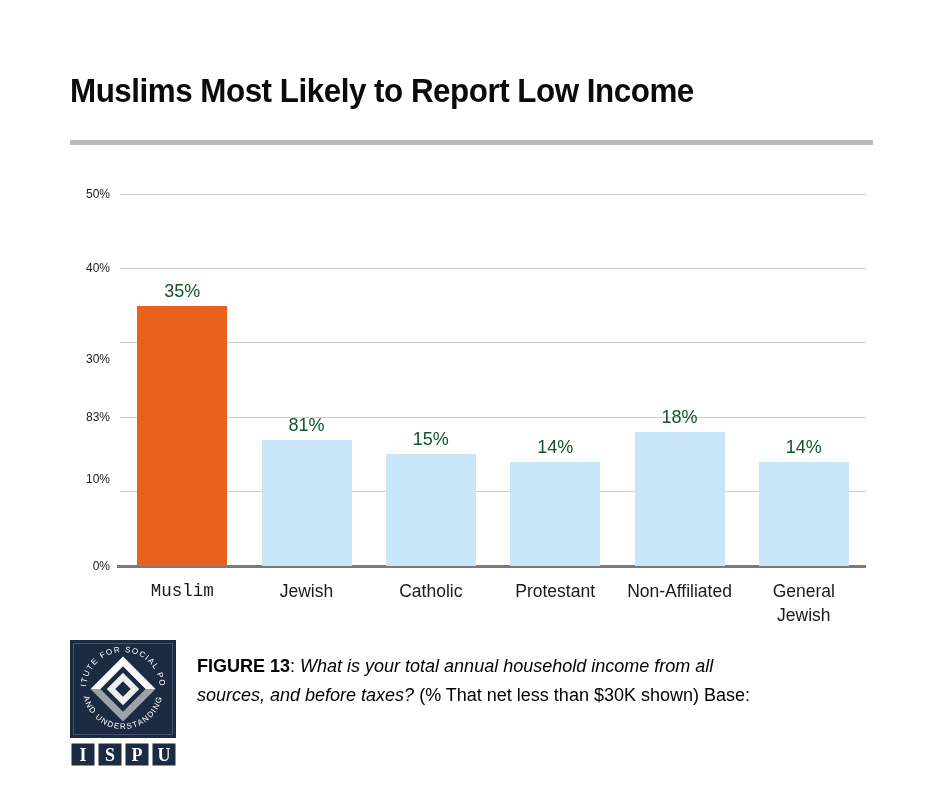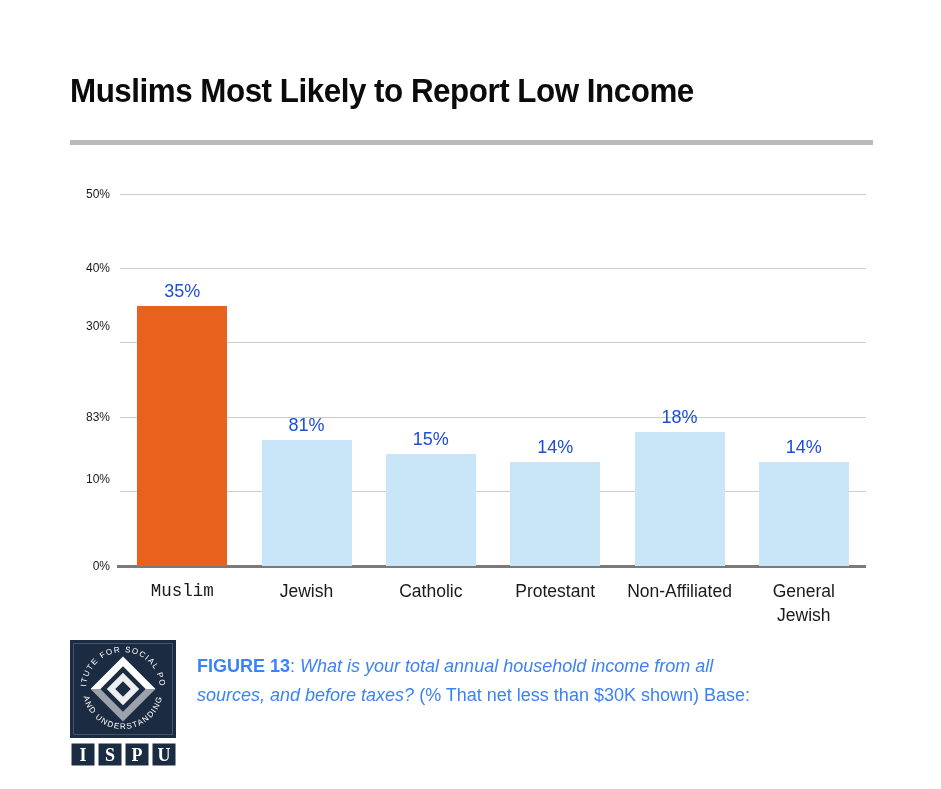--- a/index.html
+++ b/index.html
@@ -11,23 +11,23 @@
     position:absolute;left:70px;top:50px;font-size:33px;font-weight:700;
     letter-spacing:-0.5px;color:#0b0b0b;white-space:nowrap;
     transform:scaleX(0.95);transform-origin:left center;
   }
   .divider{position:absolute;left:70px;top:140px;width:803px;height:5px;background:#b9b9b9;}
   .chart-area{position:absolute;left:0;top:0;width:941px;height:640px;}
   .gridline{position:absolute;height:1px;background:#cdcdcd;}
   .axis-line{position:absolute;height:3px;background:#7a7a7a;}
   .y-tick{position:absolute;width:58px;text-align:right;font-size:12px;color:#1a1a1a;line-height:22px;}
   .bar{position:absolute;}
-  .bar-value{position:absolute;width:84px;text-align:center;font-size:18px;color:#1d4ed8;line-height:22px;}
+  .bar-value{position:absolute;width:84px;text-align:center;font-size:18px;color:#14532d;line-height:22px;}
   .cat-label{position:absolute;width:134px;text-align:center;font-size:17.5px;color:#1a1a1a;line-height:24px;}
-  .caption{position:absolute;left:197px;top:652px;font-size:18px;line-height:29px;color:#3b82f6;}
+  .caption{position:absolute;left:197px;top:652px;font-size:18px;line-height:29px;color:#000000;}
   .caption .seg-bold{font-weight:700;}
   .caption .seg-italic{font-style:italic;}
   .logo{position:absolute;left:70px;top:640px;}
   .logo svg text{font-family:"Liberation Serif","DejaVu Serif",serif;}
   .logo svg .arc-text{font-family:"Liberation Sans","DejaVu Sans",sans-serif;}
 </style>
 </head>
 <body>
 
 <div class="page">
@@ -36,21 +36,21 @@
 
   <div class="divider"></div>
 
   <div class="chart-area" id="chart-area">
       <div class="y-tick" style="left: 52px; top: 555px;">0%</div>
       <div class="gridline" style="left: 120px; top: 491.1px; width: 746px;"></div>
       <div class="y-tick" style="left: 52px; top: 468px;">10%</div>
       <div class="gridline" style="left: 120px; top: 416.7px; width: 746px;"></div>
       <div class="y-tick" style="left: 52px; top: 406.2px;">83%</div>
       <div class="gridline" style="left: 120px; top: 342.3px; width: 746px;"></div>
-      <div class="y-tick" style="left: 52px; top: 315px;">30%</div>
+      <div class="y-tick" style="left: 52px; top: 348px;">30%</div>
       <div class="gridline" style="left: 120px; top: 267.9px; width: 746px;"></div>
       <div class="y-tick" style="left: 52px; top: 257.4px;">40%</div>
       <div class="gridline" style="left: 120px; top: 193.5px; width: 746px;"></div>
       <div class="y-tick" style="left: 52px; top: 183px;">50%</div>
       <div class="axis-line" style="left: 117px; top: 564.5px; width: 749px;"></div>
       <div class="bar" style="left: 137.167px; top: 305.6px; width: 90px; height: 260.4px; background: rgb(232, 98, 29);"></div>
       <div class="bar-value" style="left: 140.167px; top: 279.6px;">35%</div>
       <div class="cat-label" style="left: 115.167px; top: 579px; font-family: Liberation Mono, monospace;">
         <div>Muslim</div>
       </div>

